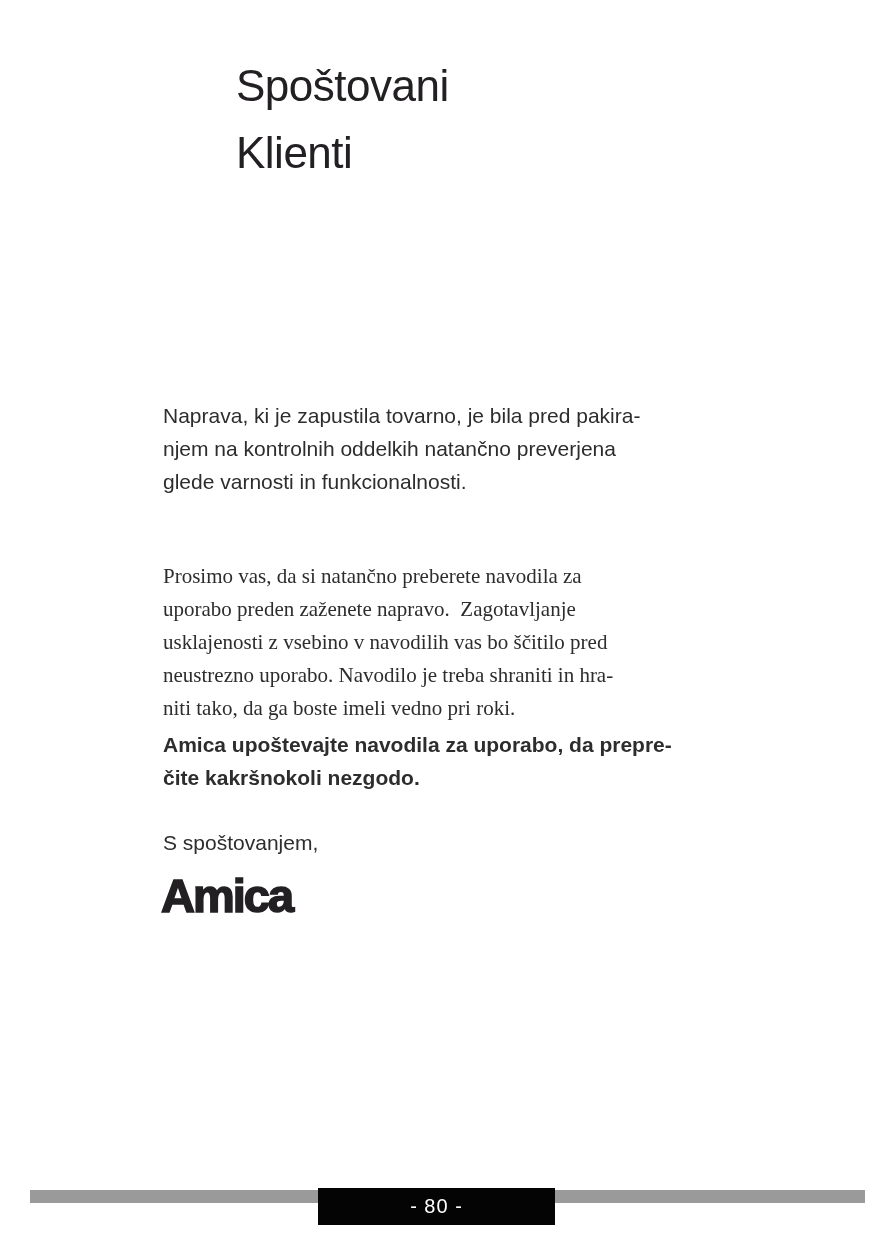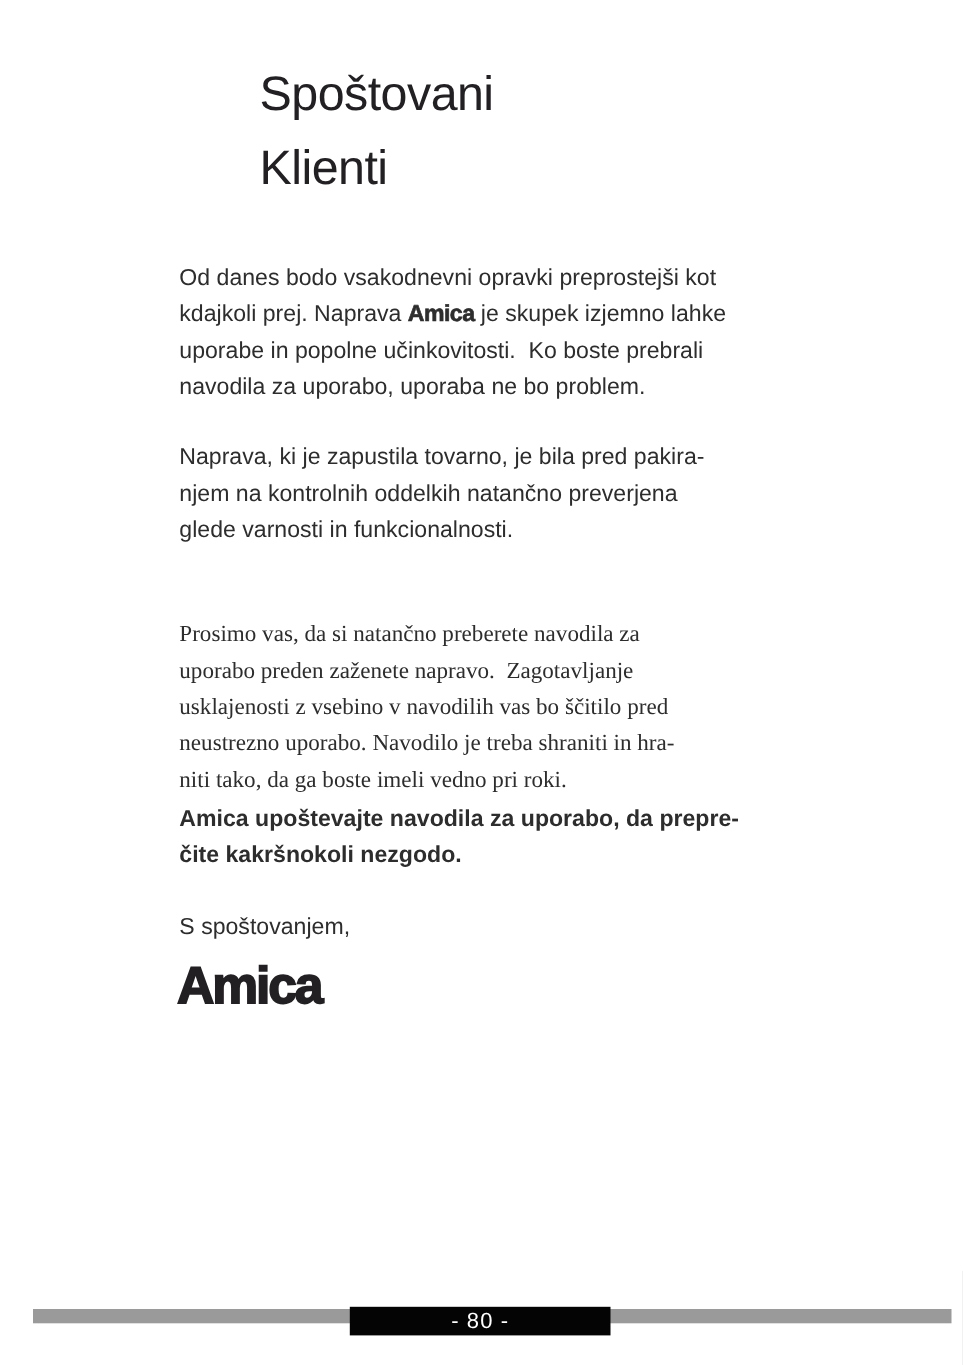--- a/index.html
+++ b/index.html
@@ -74,42 +74,38 @@
     top: 1190px;
     width: 835px;
     height: 13px;
     background: var(--footer_bar);
   }
   .page-number-box {
     position: absolute;
     left: 318px;
     top: 1188px;
     width: 237px;
-    height: 26px;
+    height: 37px;
     background: var(--footer_box);
     color: var(--footer_text);
     display: flex;
     align-items: center;
     justify-content: center;
     font-size: 20px;
     letter-spacing: 1px;
   }
 </style>
 </head>
 <body>
 
 <div class="page">
 
   <h1 class="heading">Spoštovani
 Klienti</h1>
 
-  <p class="body-para para-intro"><span>Od danes bodo vsakodnevni opravki preprostejši kot
-kdajkoli prej. Naprava </span><span class="brand-inline">Amica</span><span> je skupek izjemno lahke
-uporabe in popolne učinkovitosti.&nbsp; Ko boste prebrali
-navodila za uporabo, uporaba ne bo problem.</span></p>
 
   <p class="body-para para-factory">Naprava, ki je zapustila tovarno, je bila pred pakira-
 njem na kontrolnih oddelkih natančno preverjena
 glede varnosti in funkcionalnosti.</p>
 
   <p class="body-para para-read">Prosimo vas, da si natančno preberete navodila za
 uporabo preden zaženete napravo.&nbsp; Zagotavljanje
 usklajenosti z vsebino v navodilih vas bo ščitilo pred
 neustrezno uporabo. Navodilo je treba shraniti in hra-
 niti tako, da ga boste imeli vedno pri roki.</p>

